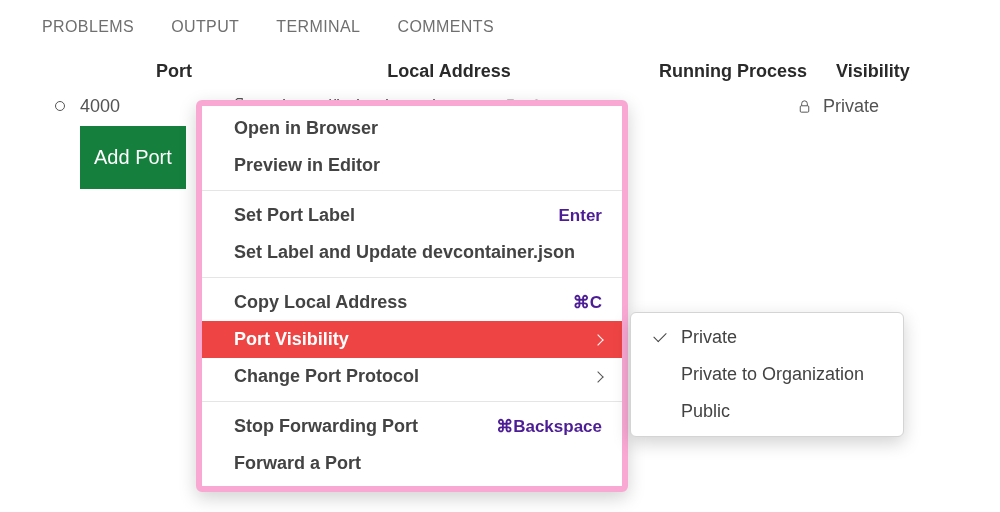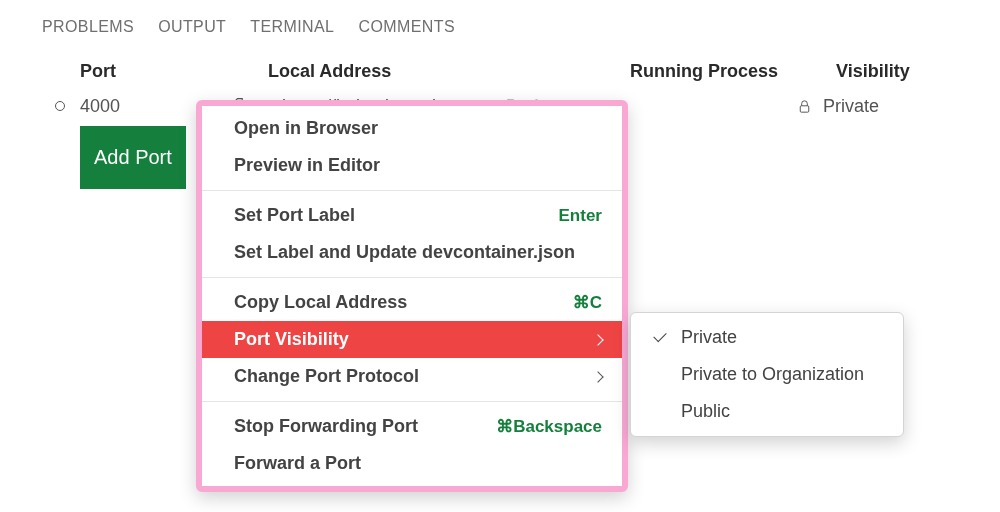--- a/index.html
+++ b/index.html
@@ -1,25 +1,25 @@
 <!DOCTYPE html>
 <html><head>
 <meta charset="utf-8">
 <style>
 * { box-sizing: border-box; margin: 0; padding: 0; font-family: -apple-system, BlinkMacSystemFont, "Segoe UI", Helvetica, Arial, sans-serif; }
 body { width: 1000px; height: 512px; background: #fff; color: #4a4a4a; font-size: 16px; }
 
 
-.tabs { display: flex; gap: 16px; padding: 8px 32px 0 38px; border-bottom: 1px solid transparent; }
+.tabs { display: flex; gap: 29px; padding: 8px 32px 0 38px; border-bottom: 1px solid transparent; }
 .tab { padding: 10px 4px 12px 4px; color: #6f6f6f; letter-spacing: 0.4px; font-size: 16px; cursor: pointer; display: flex; align-items: center; gap: 8px; font-weight: 400; }
 .tab.active { color: #3a3a3a; border-bottom: 1.5px solid #3a3a3a; padding-bottom: 11px; }
 .badge { background: #dcdcdc; color: #4a4a4a; font-size: 14px; width: 24px; height: 24px; display: inline-flex; align-items: center; justify-content: center; border-radius: 12px; }
 
 
-.hdr { display: flex; padding: 12px 12px 8px 80px; font-weight: 700; color: #2a2a2a; font-size: 18px; }
+.hdr { display: flex; padding: 12px 12px 8px 80px; font-weight: 700; color: #2a2a2a; font-size: 18px; text-align: center; }
 .col-port { width: 188px; }
 .col-addr { width: 362px; }
 .col-proc { width: 206px; }
 .col-vis {  }
 
 
 .row { display: flex; align-items: center; padding: 0 12px 0 40px; height: 32px; font-size: 18px; color: #535353; }
 .dot { width: 40px; display:flex; align-items:center; justify-content:center; }
 .dot-circle { width: 10px; height: 10px; border: 1.5px solid #555; border-radius: 50%; }
 .addr-wrap { display: flex; align-items: center; gap: 8px; width: 362px; }
@@ -31,21 +31,21 @@
 
 .addport-wrap { padding: 4px 12px 0 80px; }
 .addport { background:#15803d; color:#fff; padding: 20px 14px; font-size: 20px; border:none; cursor:pointer; }
 
 
 .ctx { position: absolute; left: 196px; top: 100px; width: 432px; background: #fff; border: 6px solid #f9a8d4; border-radius: 6px; box-shadow: 0 6px 18px rgba(0,0,0,0.18); padding: 4px 0; font-weight: bold; }
 .ctx hr { border: none; border-top: 1px solid #e5e5e5; margin: 6px 0; }
 .ctx-item { display: flex; align-items: center; justify-content: space-between; padding: 8px 20px 8px 32px; font-size: 18px; color: #434343; cursor: pointer; }
 .ctx-item.sel { background:#ef4444; color:#fff; }
 .ctx-item.sel .chev { border-color: #fff; }
-.kbd { color: #15803d; font-size: 17px; }
+.kbd { color: #4c1d95; font-size: 17px; }
 .chev { width: 8px; height: 8px; border-right: 1.6px solid #555; border-top: 1.6px solid #555; transform: rotate(45deg); }
 
 
 .sub { position:absolute; left: 630px; top: 312px; width: 274px; background:#fff; border:1px solid #d4d4d4; border-radius:6px; box-shadow: 0 6px 18px rgba(0,0,0,0.18); padding: 6px 0; }
 .sub-item { display:flex; align-items:center; gap: 10px; padding: 8px 18px 8px 18px; font-size:18px; color:#434343; cursor:pointer;}
 .check-slot { width:22px; display:flex; align-items:center; justify-content:center; }
 .check { width:12px; height:7px; border-left:1.6px solid #444; border-bottom:1.6px solid #444; transform: rotate(-45deg); margin-top:-4px; }
 
 
 .svg-ic { width:19px; height:19px; stroke:#555; stroke-width:1.4; fill:none; }

